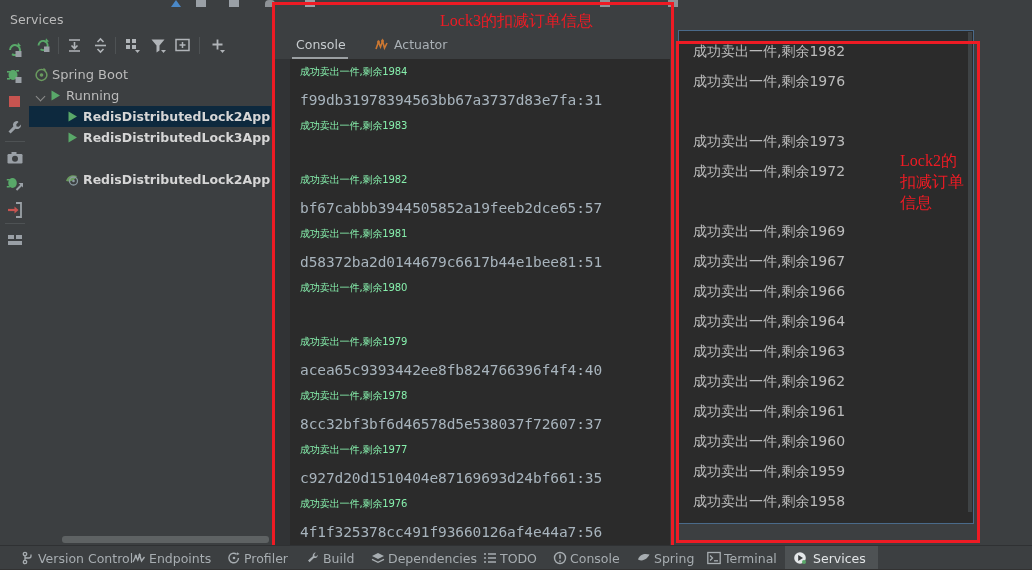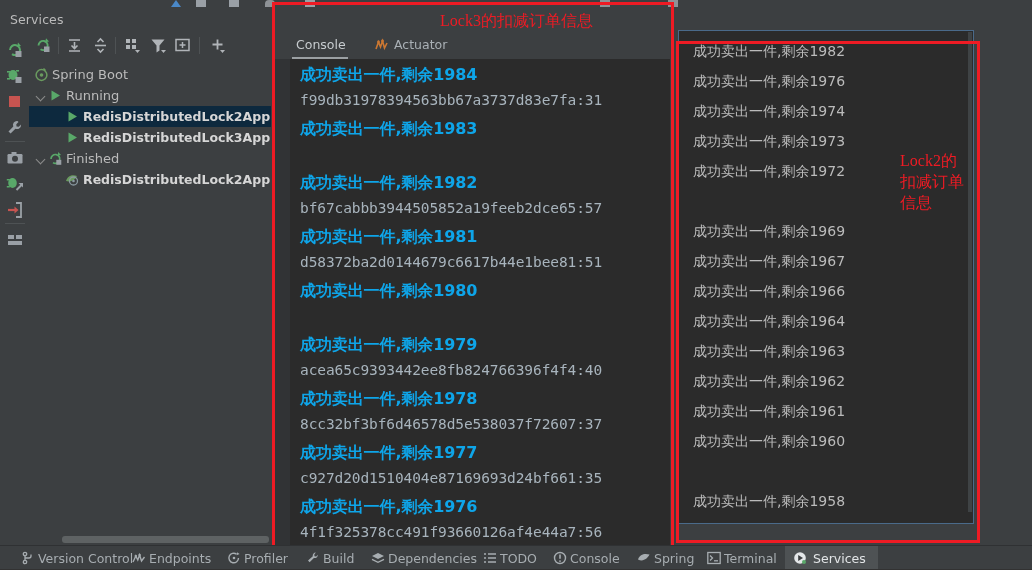--- a/index.html
+++ b/index.html
@@ -133,21 +133,21 @@
     background: #2b2b2b;
     overflow: hidden;
   }
   .cline {
     position: absolute; left: 10px;
     white-space: pre;
     font-size: 14.5px;
     font-family: "DejaVu Sans Mono", monospace;
     letter-spacing: -0.1px;
   }
-  .cline.cn { color: #0ea5e9; font-family: "DejaVu Sans", sans-serif; font-size: 16px; font-weight: bold; }
+  .cline.cn { color: #86efac; font-family: "DejaVu Sans", sans-serif; font-size: 10px; }
   .cline.hash { color: #a8b4bd; }
 
   .left-gutter {
     position: absolute; left: 0; top: 28px; width: 16px; height: 486px;
     background: #313335;
     border-right: 1px solid #3c3f41;
   }
 
   
   .right-pane {
@@ -388,31 +388,20 @@
 
       <div class="tree-row" style="top:67px">
         <span class="ico" style="left:36px">
           <svg width="15" height="15" viewBox="0 0 15 15">
             <path d="M3.5 2.5 L12 7.5 L3.5 12.5 Z" fill="#59a869"></path>
           </svg>
         </span>
         <span class="txt bold" style="left:54px">RedisDistributedLock3Application</span>
       </div>
 
-      <div class="tree-row" style="top:88px">
-        <span class="handle" style="left:8px; transform: rotate(-45deg);"></span>
-        <span class="ico" style="left:19px">
-          <svg width="15" height="15" viewBox="0 0 15 15">
-            <path d="M3 8a4.4 4.4 0 1 1 2 3.6" fill="none" stroke="#59a869" stroke-width="1.7"></path>
-            <path d="M10.3 1 L13 3.9 L9.5 4.7 Z" fill="#59a869"></path>
-            <rect x="8.3" y="8.8" width="5" height="5" fill="#9aa0a6"></rect>
-          </svg>
-        </span>
-        <span class="txt" style="left:37px">Finished</span>
-      </div>
 
       <div class="tree-row" style="top:109px">
         <span class="ico" style="left:36px">
           <svg width="15" height="15" viewBox="0 0 15 15">
             <path d="M1 9 C3 3, 8 2.5, 12 4 C10 8, 6 10.5, 1 9Z" fill="#6a9b5f"></path>
             <circle cx="8.5" cy="9" r="4" fill="none" stroke="#8a9aa0" stroke-width="1.3"></circle>
             <circle cx="8.5" cy="9" r="1.3" fill="#8a9aa0"></circle>
           </svg>
         </span>
         <span class="txt bold" style="left:54px">RedisDistributedLock2Application</span>
@@ -464,31 +453,31 @@
         <div class="cline hash" style="top:465px">4f1f325378cc491f93660126af4e44a7:56</div>
       </div>
     </div>
 
     <div class="right-bg-fill"></div>
 
     <div class="right-pane" style="top:21px">
       <div class="right-vscroll"></div>
       <div class="rline" style="top:12px">成功卖出一件,剩余1982</div>
       <div class="rline" style="top:42px">成功卖出一件,剩余1976</div>
-      <div class="rline" style="top:72px">成功卖出一件,剩余1974</div>
       <div class="rline" style="top:102px">成功卖出一件,剩余1973</div>
       <div class="rline" style="top:132px">成功卖出一件,剩余1972</div>
       <div class="rline" style="top:192px">成功卖出一件,剩余1969</div>
       <div class="rline" style="top:222px">成功卖出一件,剩余1967</div>
       <div class="rline" style="top:252px">成功卖出一件,剩余1966</div>
       <div class="rline" style="top:282px">成功卖出一件,剩余1964</div>
       <div class="rline" style="top:312px">成功卖出一件,剩余1963</div>
       <div class="rline" style="top:342px">成功卖出一件,剩余1962</div>
       <div class="rline" style="top:372px">成功卖出一件,剩余1961</div>
       <div class="rline" style="top:402px">成功卖出一件,剩余1960</div>
+      <div class="rline" style="top:432px">成功卖出一件,剩余1959</div>
       <div class="rline" style="top:462px">成功卖出一件,剩余1958</div>
     </div>
     <div class="right-hscroll-thumb"></div>
   </div>
 
   <div class="redbox" style="left:272px; top:2px; width:396px; height:540px;"></div>
   <div class="redtext" style="left:440px; top:10px;">Lock3的扣减订单信息</div>
 
   <div class="redbox" style="left:676px; top:41px; width:298px; height:496px;"></div>
   <div class="redtext" style="left:900px; top:150px;">Lock2的

